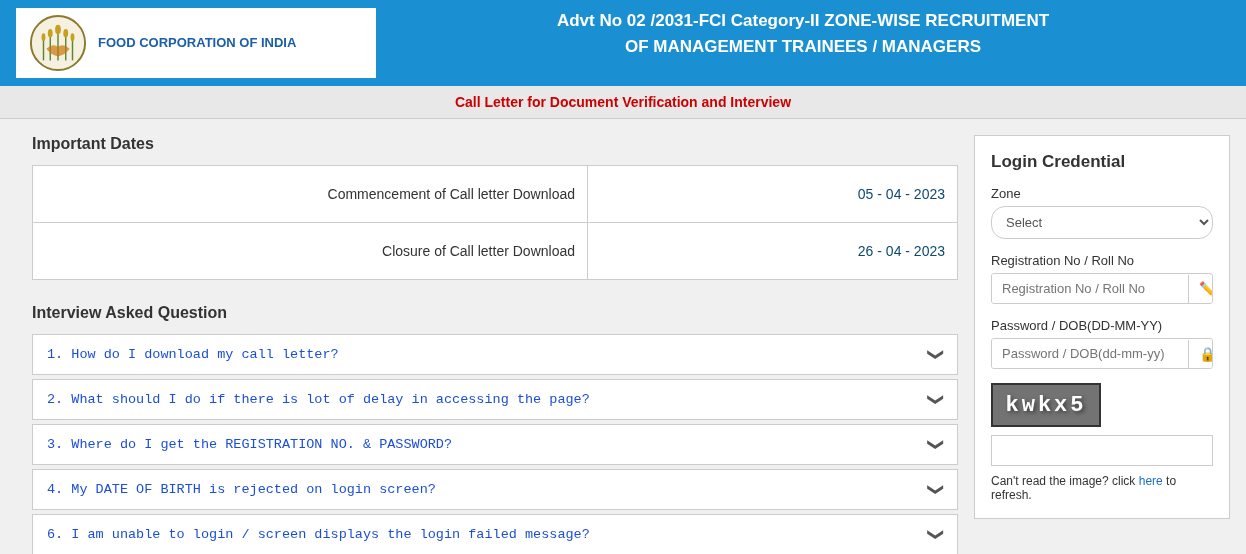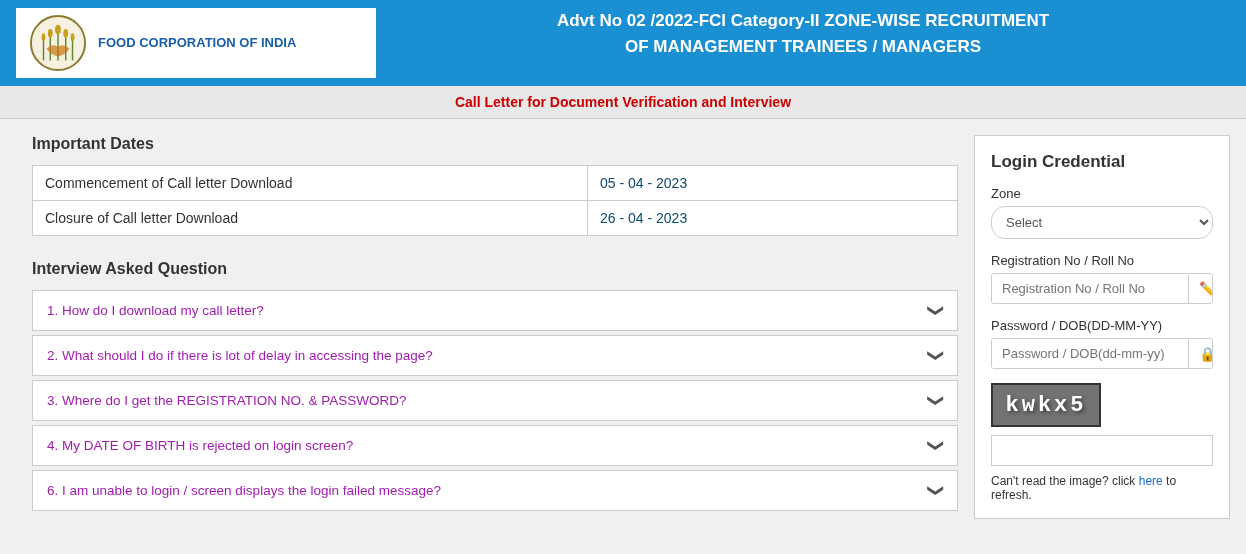--- a/index.html
+++ b/index.html
@@ -80,23 +80,24 @@
 
     
     .dates-table {
       width: 100%;
       border-collapse: collapse;
       margin-bottom: 24px;
       border: 1px solid #ccc;
     }
     .dates-table td {
       border: 1px solid #ccc;
-      padding: 9px 12px;
-      background: white;
-      color: #333;
+      padding: 20px 12px;
+      background: white;
+      color: #333;
+      text-align: right;
     }
     .dates-table td:first-child {
       width: 60%;
     }
     .dates-table td:last-child {
       color: #0c4a6e;
     }
 
     
     .faq-title {
@@ -108,21 +109,21 @@
     .faq-item {
       border: 1px solid #ccc;
       background: white;
       margin-bottom: 4px;
       padding: 10px 14px;
       display: flex;
       justify-content: space-between;
       align-items: center;
       cursor: pointer;
     }
-    .faq-question { color: #a21caf; font-size: 13.5px; }
+    .faq-question { color: #1d4ed8; font-size: 13.5px; font-family: Liberation Mono, monospace; }
     .faq-chevron { color: #555; font-size: 16px; }
 
     
     .right-panel {
       width: 256px;
       background: white;
       border: 1px solid #ccc;
       padding: 16px;
       flex-shrink: 0;
     }
@@ -235,21 +236,21 @@
       <ellipse cx="15" cy="24" rx="2" ry="4" fill="#c8a020"></ellipse>
       <ellipse cx="45" cy="24" rx="2" ry="4" fill="#c8a020"></ellipse>
 
       <path d="M18 36 Q25 30 30 34 Q35 30 42 36 Q38 42 30 44 Q22 42 18 36Z" fill="#c8750a" opacity="0.7"></path>
     </svg>
     <div>
       <div class="org-name">FOOD CORPORATION OF INDIA</div>
     </div>
   </div>
   <div class="header-title">
-    <span>Advt No 02 /2022-FCI Category-II ZONE-WISE RECRUITMENT</span><br>
+    <span>Advt No 02 /2031-FCI Category-II ZONE-WISE RECRUITMENT</span><br>
     <span>OF MANAGEMENT TRAINEES / MANAGERS</span>
   </div>
 </div>
 
 <div class="sub-header">
   <span class="sub-header-text">Call Letter for Document Verification and Interview</span>
 </div>
 
 <div class="main-content">
 

